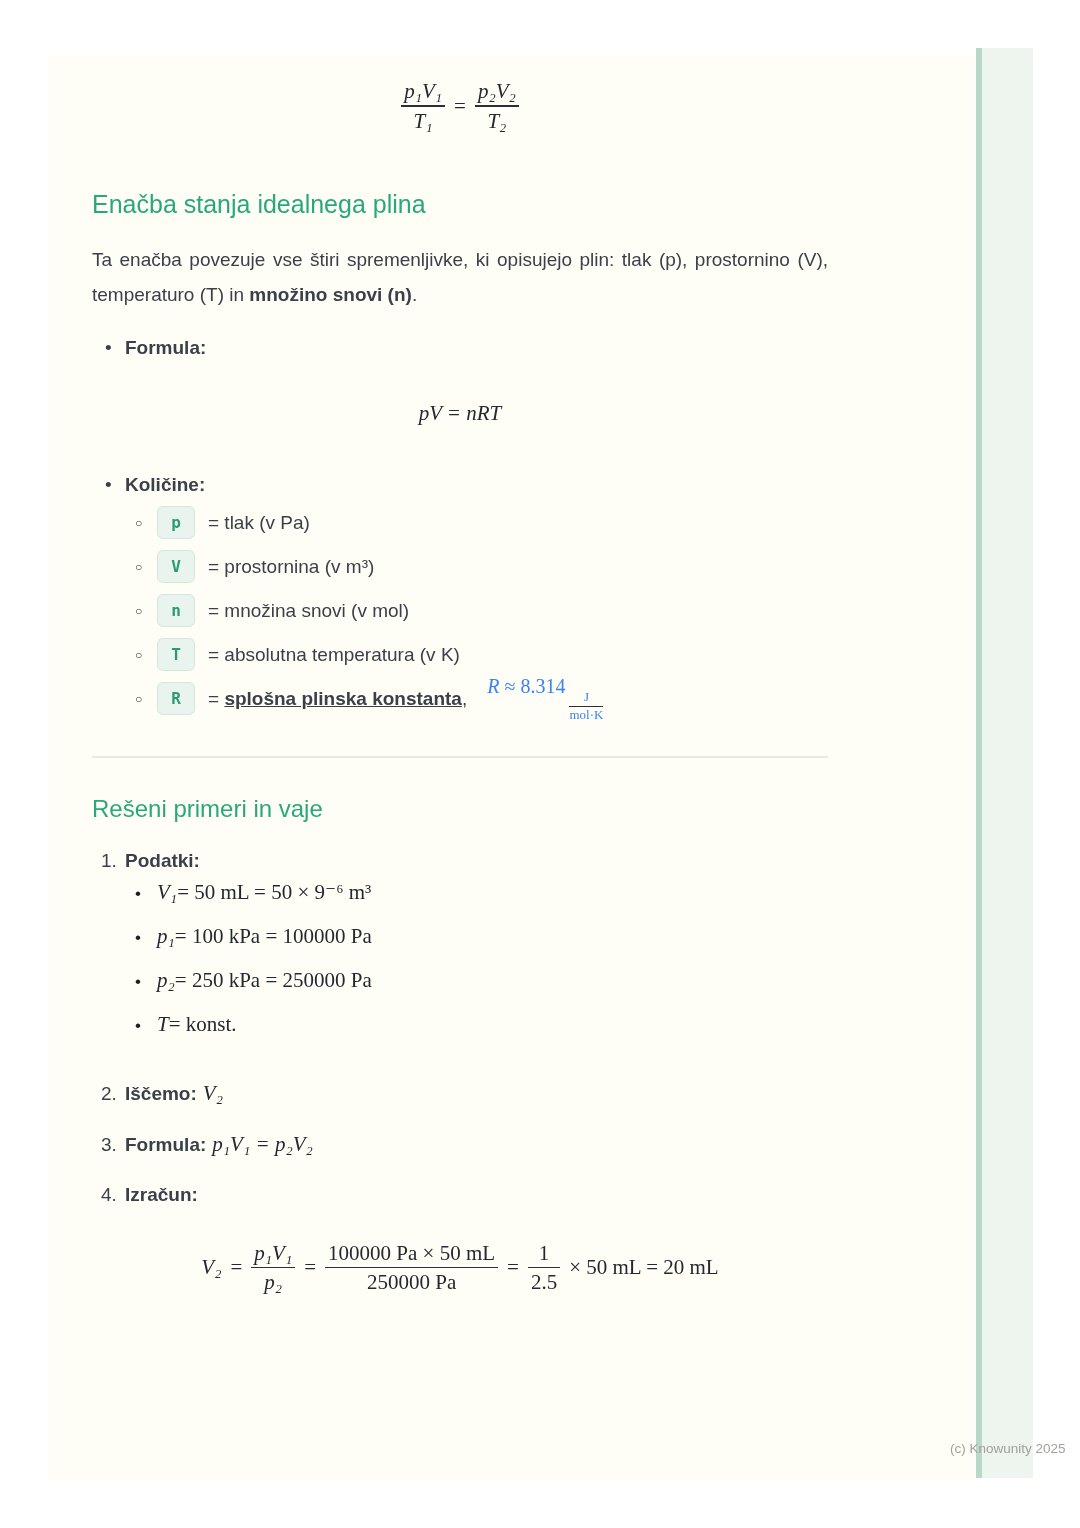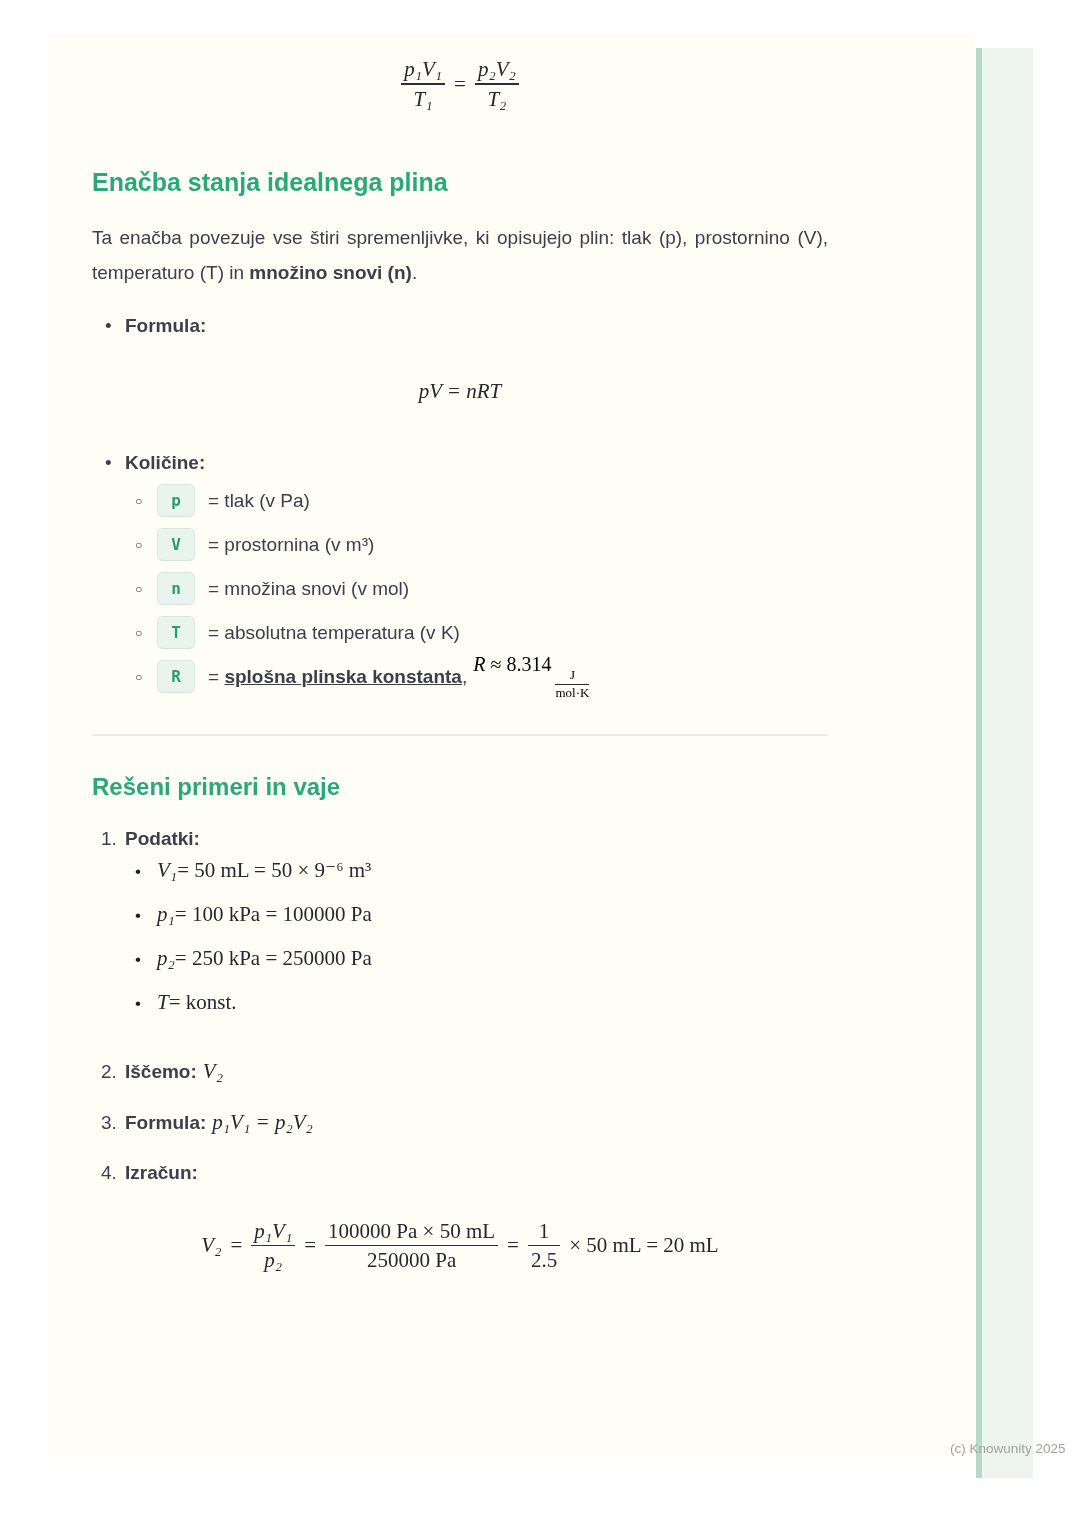--- a/index.html
+++ b/index.html
@@ -2,58 +2,58 @@
 <html style="--accent: #2aa87c; --card_bg: #fffef6; --stripe_fill: #edf5ee; --stripe_edge: #b7d9c6; --body_text: #3a3f4a; --chip_bg: #eaf4ee; --chip_border: #d5e7da; --chip_text: #2c9b75; --watermark_text: #a0a29c;"><head>
 <meta charset="utf-8">
 <style>
   html,body{margin:0;padding:0;background:#ffffff;width:1080px;height:1528px;position:relative;
     font-family:"Liberation Sans","DejaVu Sans",sans-serif;color:var(--body_text,#3a3f4a);}
   *{box-sizing:border-box;}
 
   .stripe{position:absolute;left:976px;top:48px;width:57px;height:1430px;
     background:var(--stripe_fill,#edf5ee);border-left:6px solid var(--stripe_edge,#b7d9c6);}
 
-  .card{position:absolute;left:48px;top:34px;width:927px;height:1424px;
+  .card{position:absolute;left:48px;top:56px;width:927px;height:1424px;
     background:var(--card_bg,#fffef6);padding:22px 147px 0 44px;}
 
   
   .mrom{font-family:"Liberation Serif","DejaVu Serif",serif;font-style:normal;}
   .mvar{font-family:"Liberation Serif","DejaVu Serif",serif;font-style:italic;}
   .frac{display:inline-flex;flex-direction:column;align-items:center;vertical-align:middle;line-height:1.25;}
   .frac .bar{align-self:stretch;height:1.5px;background:#2b2f38;margin:1px 0;}
   .frac .num,.frac .den{padding:0 3px;white-space:nowrap;}
   .formula-row{display:flex;justify-content:center;align-items:center;gap:9px;
     font-size:21px;color:#24282f;}
   .smallfrac{display:inline-flex;flex-direction:column;align-items:center;vertical-align:-8px;
     line-height:1.1;font-size:13px;margin-left:4px;}
   .smallfrac .bar{align-self:stretch;height:1px;background:#2b2f38;margin:1px 0;}
 
   
-  h2,h3{color:var(--accent,#2aa87c);font-weight:700;margin:0;}
+  h2,h3{color:var(--accent,#2aa87c);font-weight:400;margin:0;}
   h3{font-size:25px;line-height:1.3;margin-top:54px;}
   h2{font-size:24px;line-height:1.3;margin-top:35px;}
   p.body{font-size:19px;line-height:35px;text-align:justify;margin:21px 0 0 0;}
   p.body b{font-weight:700;}
 
   
   .brow{display:flex;align-items:baseline;margin:25px 0 0 13px;font-size:19px;}
   .brow .dot{width:20px;flex:0 0 20px;}
   .brow b{font-weight:700;}
   .display-formula{margin-top:42px;}
   .krow{margin-top:48px;}
 
   .qlist{margin-top:5px;}
   .qrow{display:flex;align-items:center;margin:0 0 0 43px;height:44px;font-size:19px;}
   .qrow .circ{width:22px;flex:0 0 22px;font-size:12px;font-weight:700;color:#2e323b;}
   .chip{display:inline-block;width:38px;height:33px;line-height:31px;text-align:center;
     background:var(--chip_bg,#eaf4ee);border:1px solid var(--chip_border,#d5e7da);border-radius:6px;
     font-family:"DejaVu Sans Mono","Liberation Mono",monospace;font-weight:700;font-size:16px;
     color:var(--chip_text,#2c9b75);margin-right:13px;}
   .qrow .qtext b{font-weight:700;text-decoration:underline;}
-  .qrow .const{font-size:20px;color:#000000;margin-left:6px;text-align:right;}
+  .qrow .const{font-size:20px;color:#3b82f6;margin-left:20px;text-align:right;}
 
   .divider{border:0;border-top:2px solid #e9e9e3;margin:35px 0 0 0;}
 
   
   .step{display:flex;align-items:baseline;margin:24px 0 0 9px;font-size:19px;line-height:26px;}
   .step .no{width:24px;flex:0 0 24px;}
   .step b{font-weight:700;margin-right:6px;}
   .step .stepmath{font-size:21px;color:#24282f;}
   .datalist{margin-top:6px;}
   .drow{display:flex;align-items:baseline;margin:0 0 0 43px;height:44px;font-size:21px;color:#24282f;}

